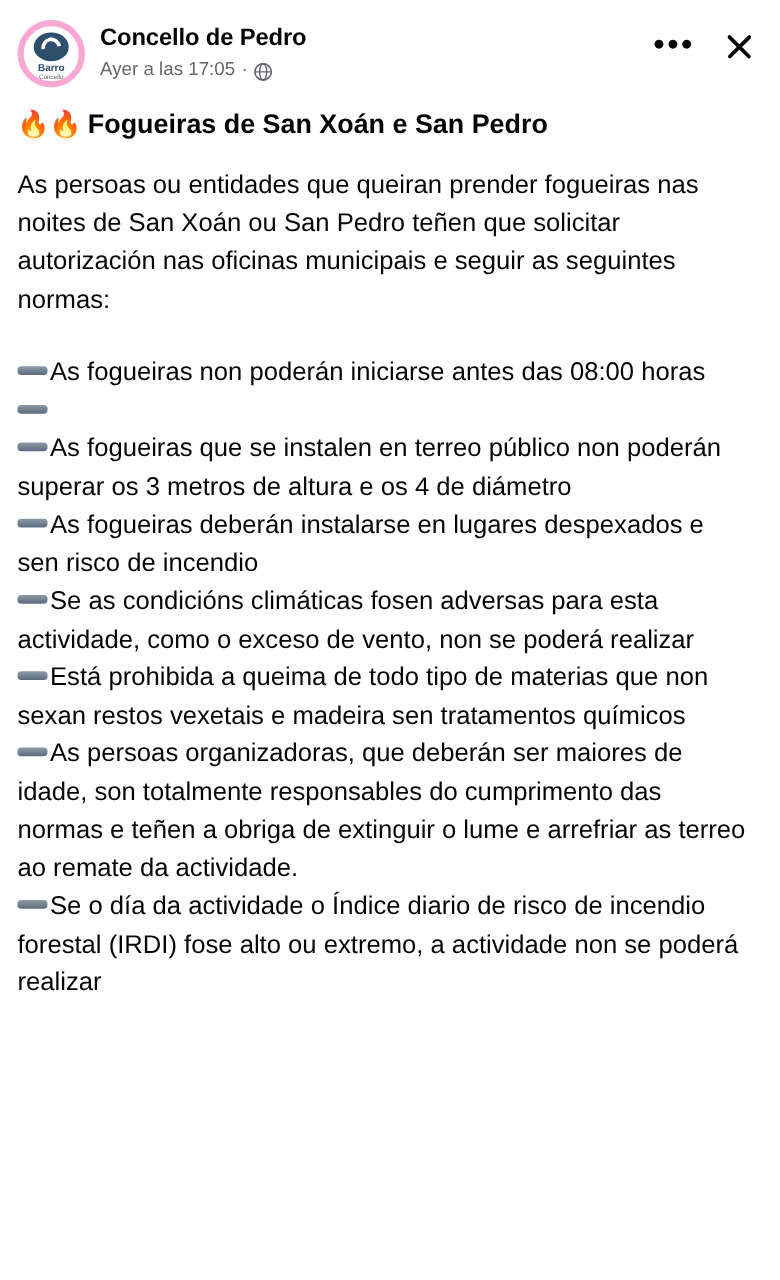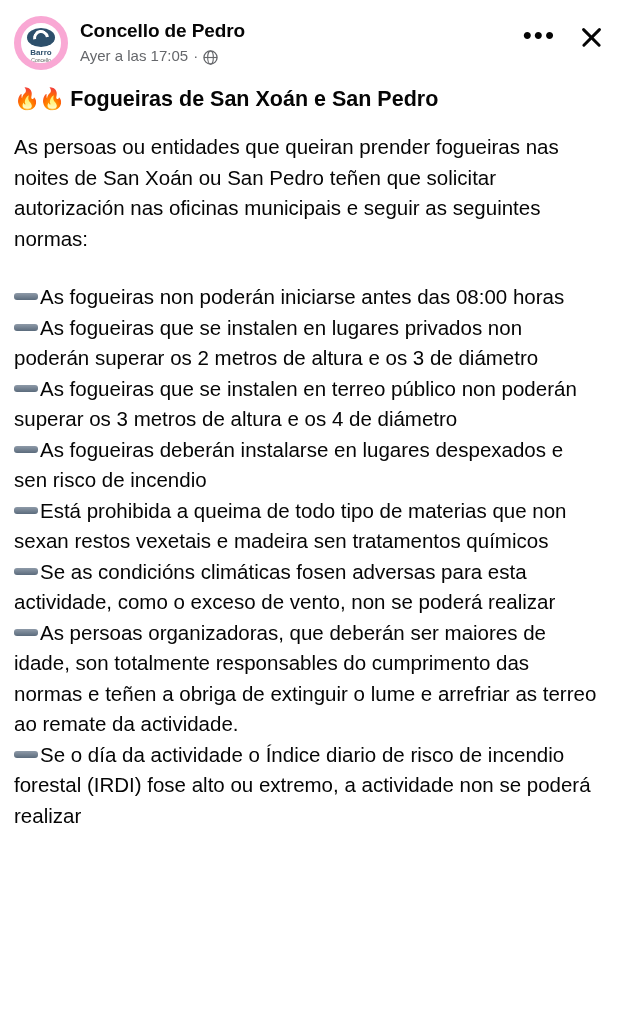--- a/index.html
+++ b/index.html
@@ -20,21 +20,21 @@
   }
   .post-header {
     display: flex;
     align-items: flex-start;
     padding: 16px 14px 4px 14px;
   }
   .avatar {
     width: 54px;
     height: 54px;
     border-radius: 50%;
-    border: 7px solid #f9a8d4;
+    border: 5px solid #f9a8d4;
     background: #ffffff;
     flex: 0 0 54px;
     position: relative;
     overflow: hidden;
     display: flex;
     flex-direction: column;
     align-items: center;
     justify-content: flex-start;
   }
   .avatar .logo-circle {
@@ -212,23 +212,23 @@
   <div class="post-body">
     <div class="post-title">
       <span class="emoji-fire">🔥🔥</span>
       <span>Fogueiras de San Xoán e San Pedro</span>
     </div>
 
     <p class="para">As persoas ou entidades que queiran prender fogueiras nas noites de San Xoán ou San Pedro teñen que solicitar autorización nas oficinas municipais e seguir as seguintes normas:</p>
 
     <div class="bullets">
       <p class="bullet"><span class="dash"></span><span>As fogueiras non poderán iniciarse antes das 08:00 horas</span></p>
-      <p class="bullet"><span class="dash"></span><span>As fogueiras que se instalen en lugares privados non poderán superar os 2 metros de altura e os 3 de diámetro</span></p>
+      <p class="bullet"><span class="dash"></span></p>
       <p class="bullet"><span class="dash"></span><span>As fogueiras que se instalen en terreo público non poderán superar os 3 metros de altura e os 4 de diámetro</span></p>
       <p class="bullet"><span class="dash"></span><span>As fogueiras deberán instalarse en lugares despexados e sen risco de incendio</span></p>
+      <p class="bullet"><span class="dash"></span><span>Se as condicións climáticas fosen adversas para esta actividade, como o exceso de vento, non se poderá realizar</span></p>
       <p class="bullet"><span class="dash"></span><span>Está prohibida a queima de todo tipo de materias que non sexan restos vexetais e madeira sen tratamentos químicos</span></p>
-      <p class="bullet"><span class="dash"></span><span>Se as condicións climáticas fosen adversas para esta actividade, como o exceso de vento, non se poderá realizar</span></p>
       <p class="bullet"><span class="dash"></span><span>As persoas organizadoras, que deberán ser maiores de idade, son totalmente responsables do cumprimento das normas e teñen a obriga de extinguir o lume e arrefriar as terreo ao remate da actividade.</span></p>
       <p class="bullet"><span class="dash"></span><span>Se o día da actividade o Índice diario de risco de incendio forestal (IRDI) fose alto ou extremo, a actividade non se poderá realizar</span></p>
     </div>
   </div>
 
 </div>
 
 </body></html>

